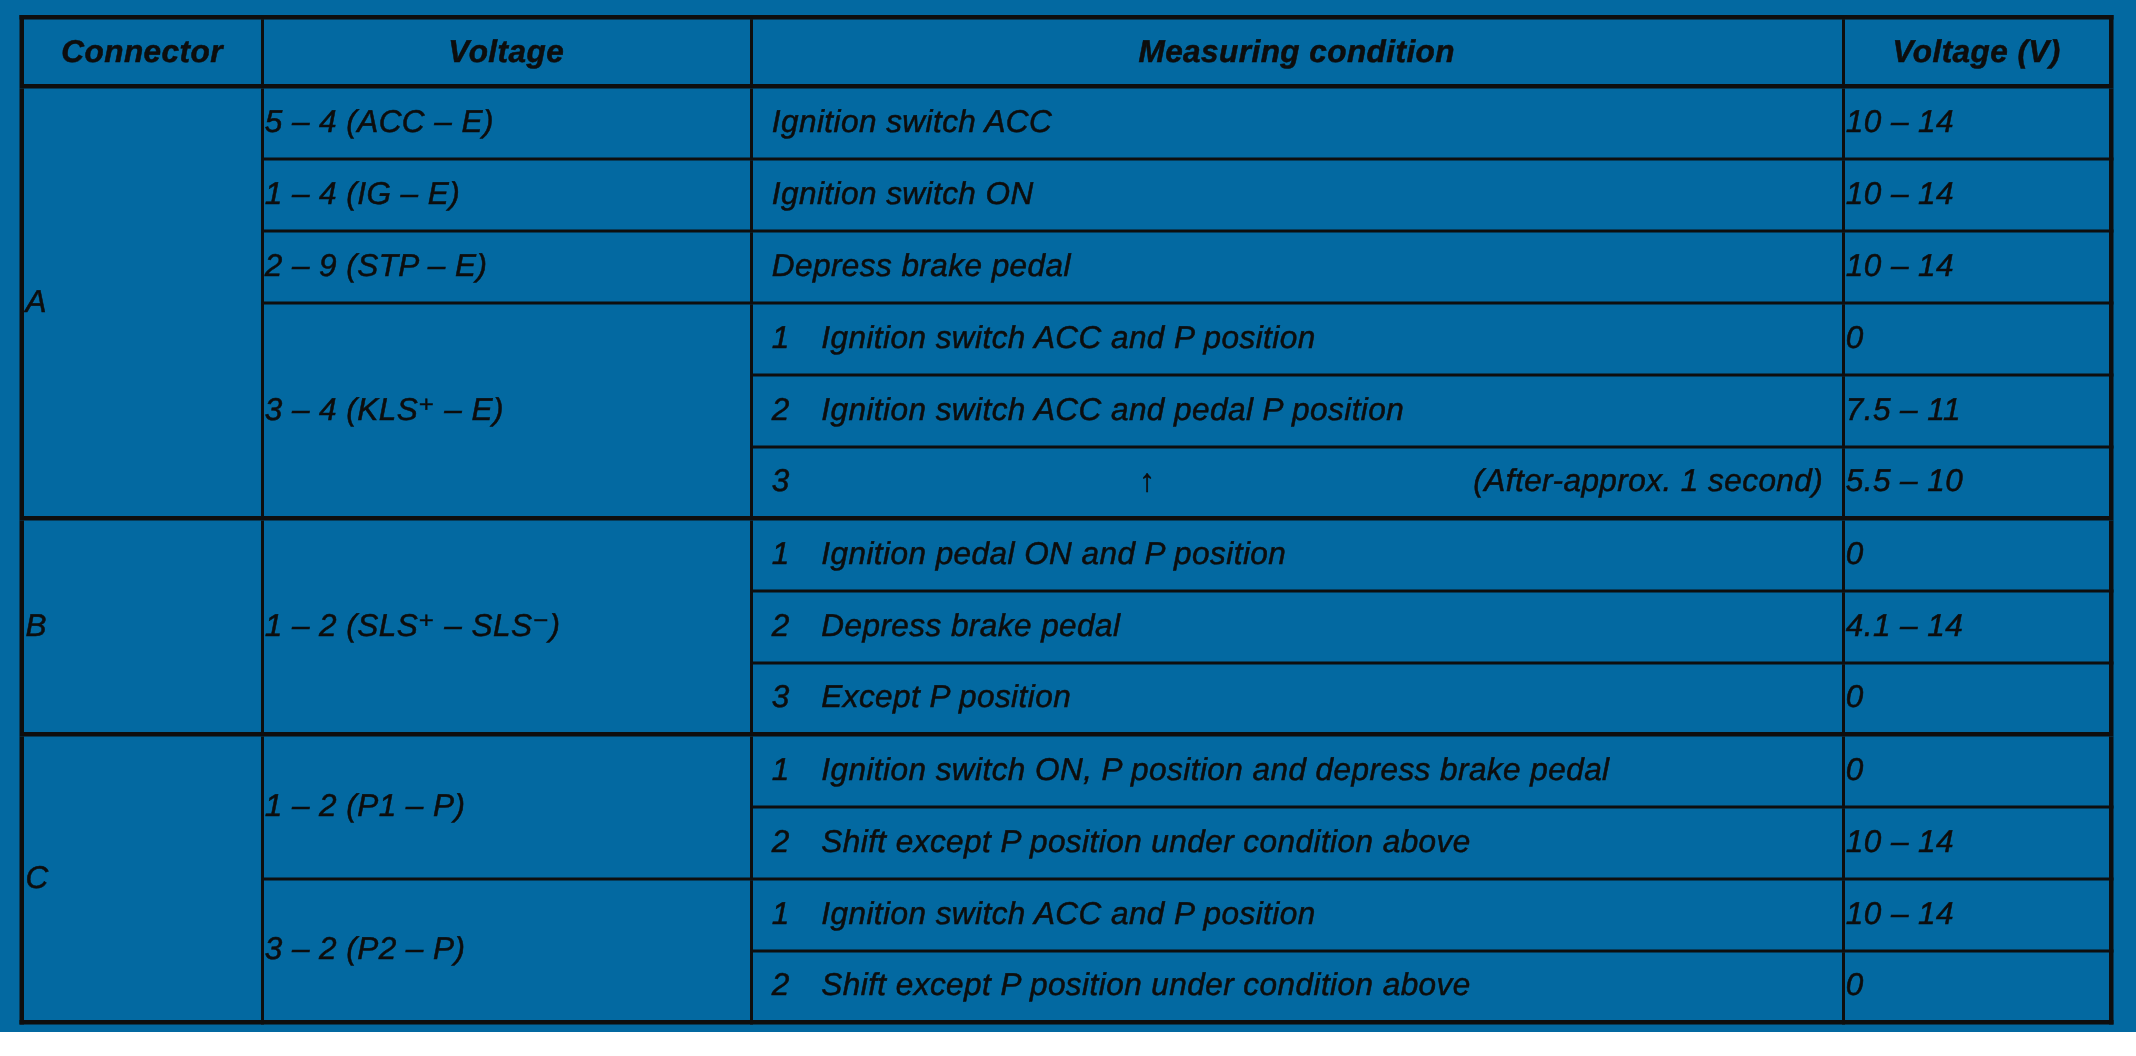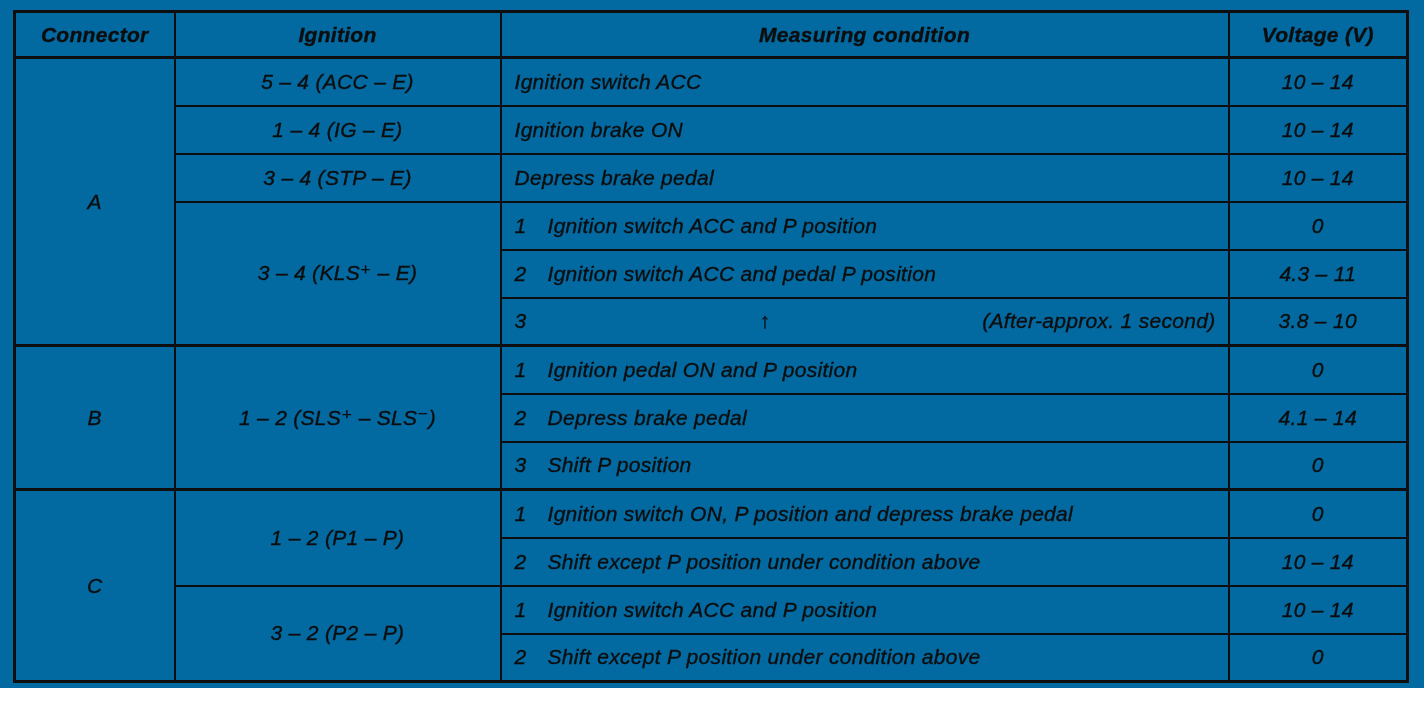--- a/index.html
+++ b/index.html
@@ -39,21 +39,21 @@
     overflow: hidden;
     white-space: nowrap;
   }
   thead tr { height: 46px; }
   tbody tr { height: 48px; }
   th {
     font-weight: bold;
     text-align: center;
     border-bottom-width: 3px;
   }
-  td.conn, td.term, td.volt { text-align: center; }
+  td.conn, td.term, td.volt { }
   td.cond { padding: 0 12px 0 13px; text-align: left; }
   .cond-row { display: flex; align-items: center; width: 100%; }
   .cond-num { flex: 0 0 33px; }
   .cond-arrow { flex: 1 1 auto; text-align: center; }
   .cond-note { margin-left: auto; text-align: left; }
   tr.section-start td { border-top-width: 3px; }
 </style>
 </head>
 <body>
 
@@ -61,44 +61,44 @@
   <table class="voltage-table">
     <colgroup>
       <col style="width:160px">
       <col style="width:326px">
       <col style="width:728px">
       <col style="width:179px">
     </colgroup>
     <thead>
       <tr>
         <th>Connector</th>
-        <th>Ignition</th>
+        <th>Voltage</th>
         <th>Measuring condition</th>
         <th>Voltage (V)</th>
       </tr>
     </thead>
     <tbody>
 
       <tr>
         <td class="conn" rowspan="6">A</td>
         <td class="term">5 – 4 (ACC – E)</td>
         <td class="cond">
           <span>Ignition switch ACC</span>
         </td>
         <td class="volt">10 – 14</td>
       </tr>
       <tr>
         <td class="term">1 – 4 (IG – E)</td>
         <td class="cond">
-          <span>Ignition brake ON</span>
-        </td>
-        <td class="volt">10 – 14</td>
-      </tr>
-      <tr>
-        <td class="term">3 – 4 (STP – E)</td>
+          <span>Ignition switch ON</span>
+        </td>
+        <td class="volt">10 – 14</td>
+      </tr>
+      <tr>
+        <td class="term">2 – 9 (STP – E)</td>
         <td class="cond">
           <span>Depress brake pedal</span>
         </td>
         <td class="volt">10 – 14</td>
       </tr>
       <tr>
         <td class="term" rowspan="3">3 – 4 (KLS⁺ – E)</td>
         <td class="cond">
           <div class="cond-row">
             <span class="cond-num">1</span>
@@ -107,31 +107,31 @@
         </td>
         <td class="volt">0</td>
       </tr>
       <tr>
         <td class="cond">
           <div class="cond-row">
             <span class="cond-num">2</span>
             <span>Ignition switch ACC and pedal P position</span>
           </div>
         </td>
-        <td class="volt">4.3 – 11</td>
+        <td class="volt">7.5 – 11</td>
       </tr>
       <tr>
         <td class="cond">
           <div class="cond-row">
             <span class="cond-num">3</span>
             <span class="cond-arrow">↑</span>
             <span class="cond-note">(After-approx. 1 second)</span>
           </div>
         </td>
-        <td class="volt">3.8 – 10</td>
+        <td class="volt">5.5 – 10</td>
       </tr>
 
       <tr class="section-start">
         <td class="conn" rowspan="3">B</td>
         <td class="term" rowspan="3">1 – 2 (SLS⁺ – SLS⁻)</td>
         <td class="cond">
           <div class="cond-row">
             <span class="cond-num">1</span>
             <span>Ignition pedal ON and P position</span>
           </div>
@@ -144,21 +144,21 @@
             <span class="cond-num">2</span>
             <span>Depress brake pedal</span>
           </div>
         </td>
         <td class="volt">4.1 – 14</td>
       </tr>
       <tr>
         <td class="cond">
           <div class="cond-row">
             <span class="cond-num">3</span>
-            <span>Shift P position</span>
+            <span>Except P position</span>
           </div>
         </td>
         <td class="volt">0</td>
       </tr>
 
       <tr class="section-start">
         <td class="conn" rowspan="4">C</td>
         <td class="term" rowspan="2">1 – 2 (P1 – P)</td>
         <td class="cond">
           <div class="cond-row">

